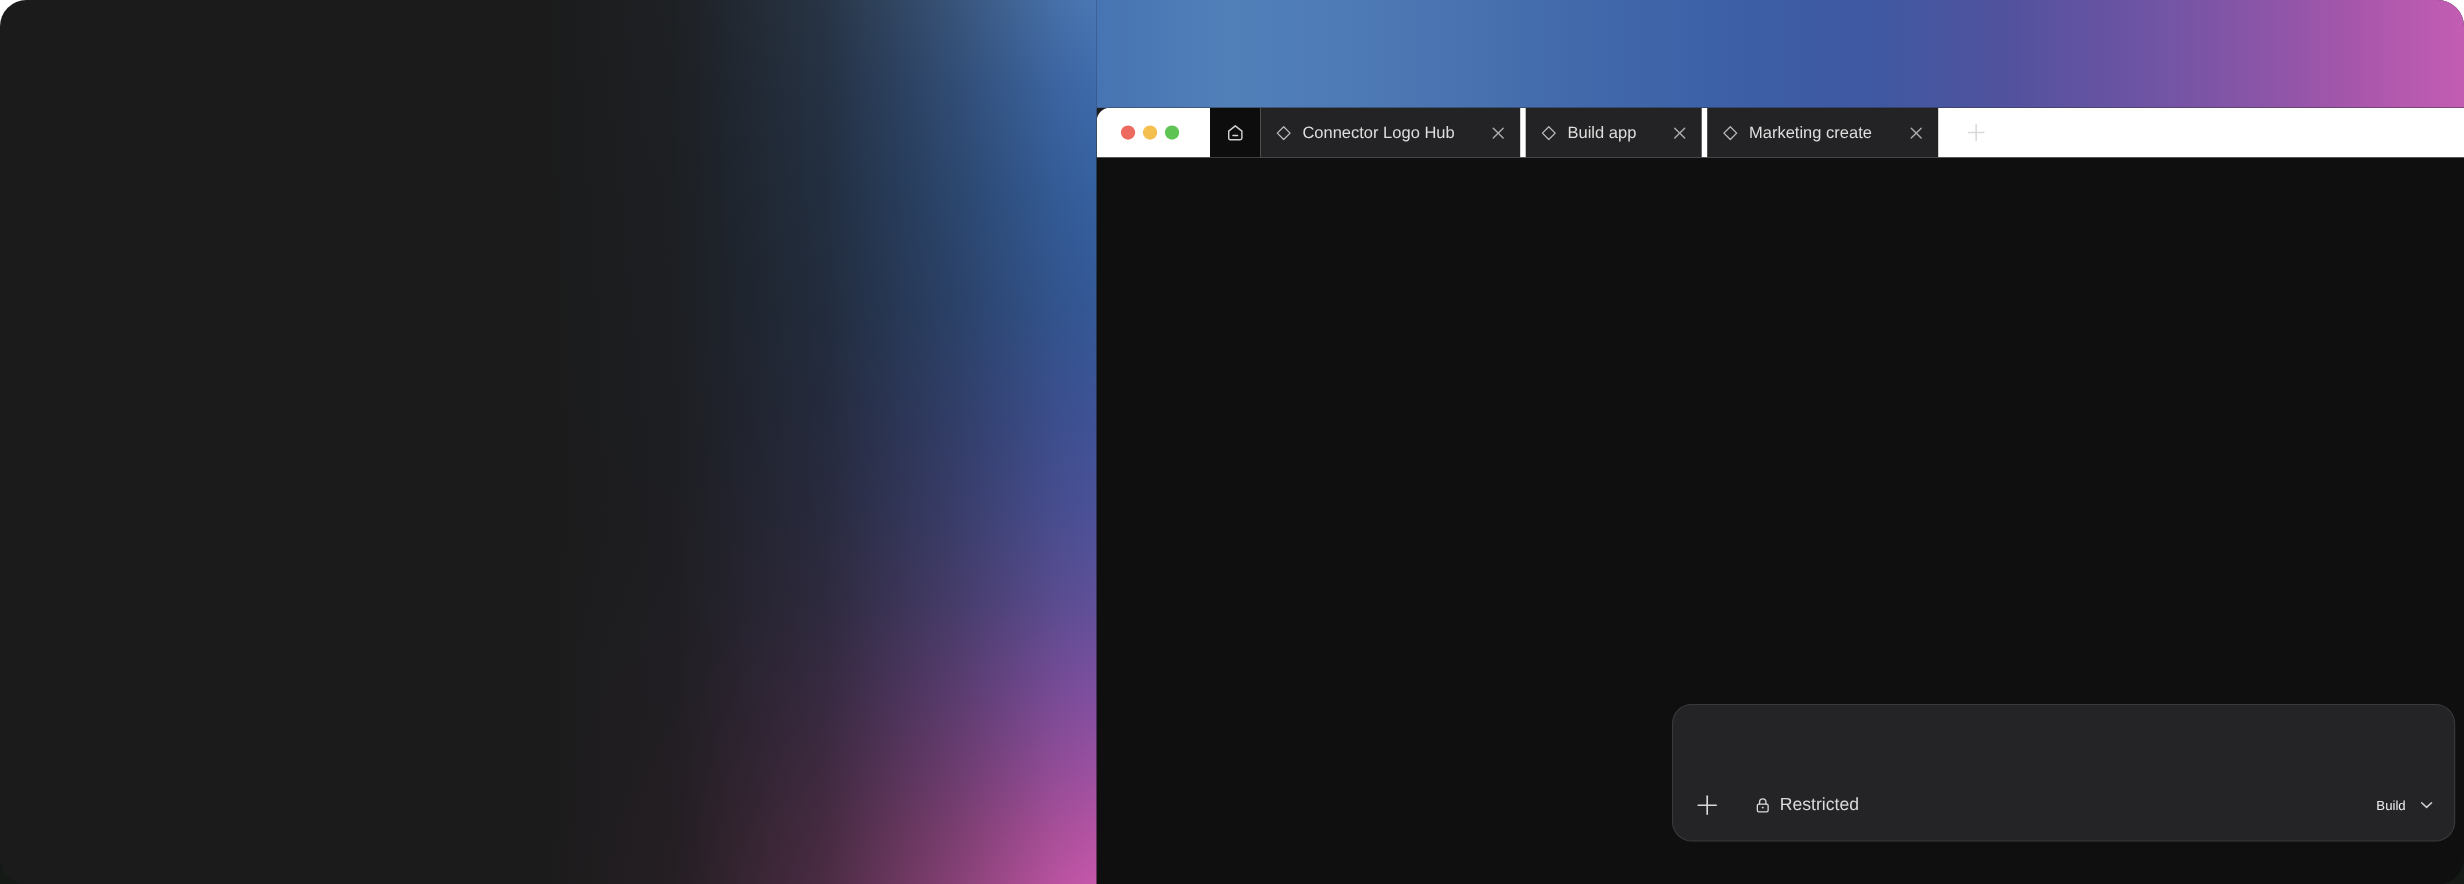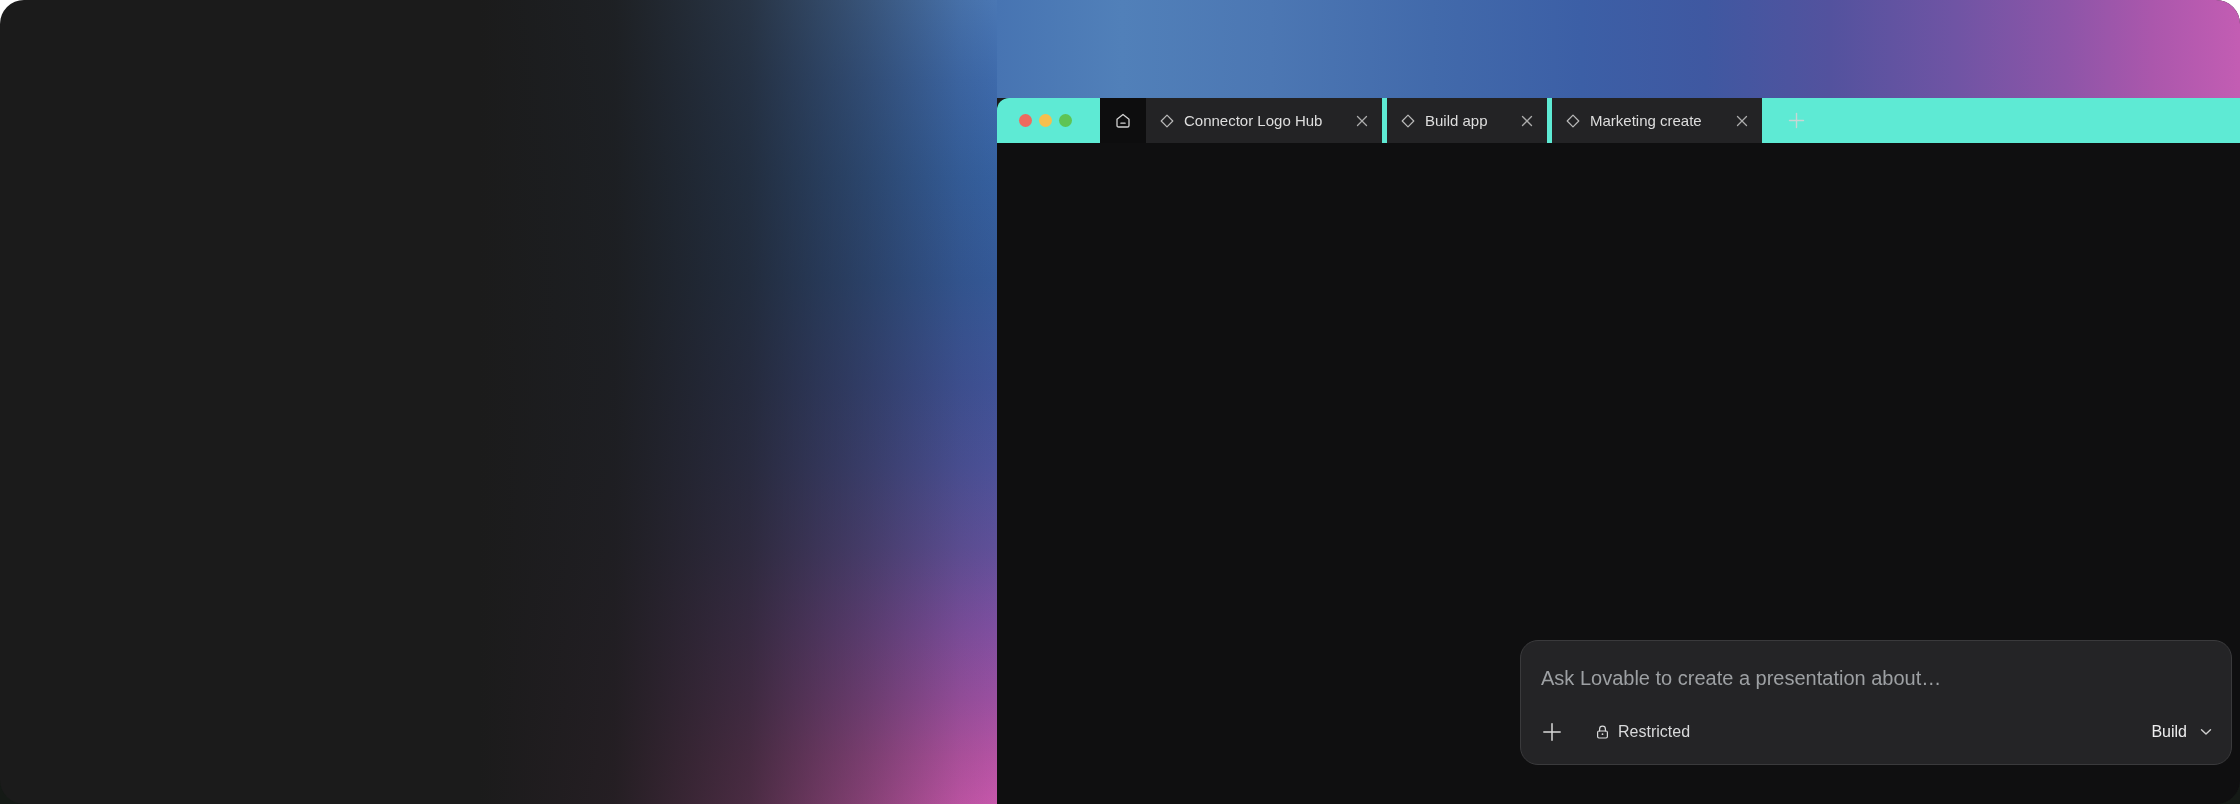--- a/index.html
+++ b/index.html
@@ -37,21 +37,21 @@
       #3c5fa6 47%, #3f58a1 57%, #53529e 67%, #6f54a4 77%,
       #8d55a8 86%, #ab57ac 93%, #c35db3 100%);
   }
   
   .app-window{
     position:absolute;left:997px;top:98px;right:0;bottom:0;
     background:#0f0f10;border-top-left-radius:12px;overflow:hidden;
   }
   .tab-bar{
     position:absolute;left:0;top:0;right:0;height:45px;
-    background:#5eead4;display:flex;align-items:stretch;
+    background:#ffffff;display:flex;align-items:stretch;
   }
   .traffic{width:103px;display:flex;align-items:center;gap:7px;padding-left:22px;box-sizing:border-box;flex:0 0 auto;}
   .light{width:13px;height:13px;border-radius:50%;}
   .home-tab{
     width:46px;flex:0 0 auto;background:#0d0d0e;
     display:flex;align-items:center;justify-content:center;cursor:default;
   }
   .tab{
     flex:0 0 auto;background:#232325;display:flex;align-items:center;
     padding:0 14px;box-sizing:border-box;margin-right:5px;
@@ -84,21 +84,21 @@
   .prompt-input::placeholder{color:#9da0a3;opacity:1;}
   .prompt-row{
     position:absolute;left:20px;right:19px;bottom:19px;height:26px;
     display:flex;align-items:center;
   }
   .attach-btn{display:flex;align-items:center;justify-content:center;width:22px;height:22px;}
   .restricted-btn{display:flex;align-items:center;gap:8px;margin-left:32px;}
   .restricted-label{font-size:16px;color:#d9dadb;}
   .row-spacer{flex:1 1 auto;}
   .build-btn{display:flex;align-items:center;gap:13px;}
-  .build-label{font-size:16px;color:#ededee;}
+  .build-label{font-size:12px;color:#ededee;}
   svg{display:block;}
 </style>
 </head>
 <body>
 
 <div class="canvas">
   <div class="glow-left"></div>
   <div class="glow-left-fade"></div>
   <div class="glow-top"></div>
 
@@ -170,21 +170,20 @@
         <span>
           <svg width="17" height="17" viewBox="0 0 17 17" stroke="#d4d4d4" stroke-width="1.4" stroke-linecap="round">
             <line x1="8.5" y1="1.5" x2="8.5" y2="15.5"></line>
               <line x1="1.5" y1="8.5" x2="15.5" y2="8.5"></line>
           </svg>
         </span>
       </div>
     </div>
 
     <div class="prompt-panel">
-      <input class="prompt-input" type="text" value="" placeholder="Ask Lovable to create a presentation about…" style="">
       <div class="prompt-row">
         <div class="attach-btn">
           <span>
             <svg width="20" height="20" viewBox="0 0 20 20" stroke="#d9d9d9" stroke-width="1.5" stroke-linecap="round">
               <line x1="10" y1="1.8" x2="10" y2="18.2"></line>
                 <line x1="1.8" y1="10" x2="18.2" y2="10"></line>
             </svg>
           </span>
         </div>
         <div class="restricted-btn">

